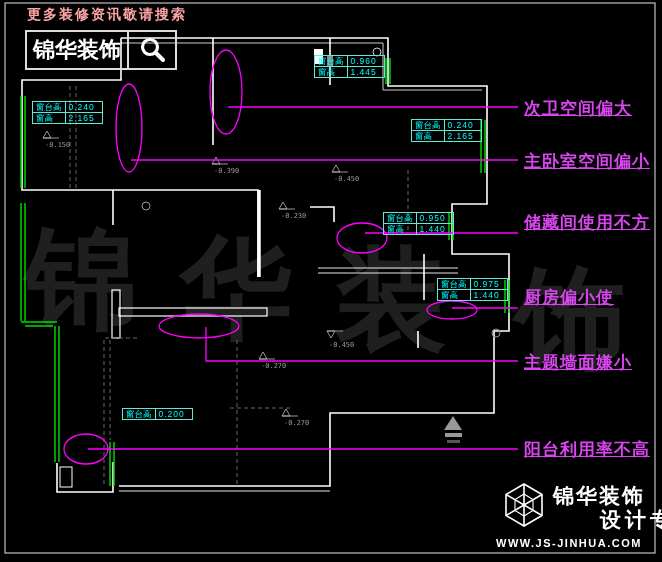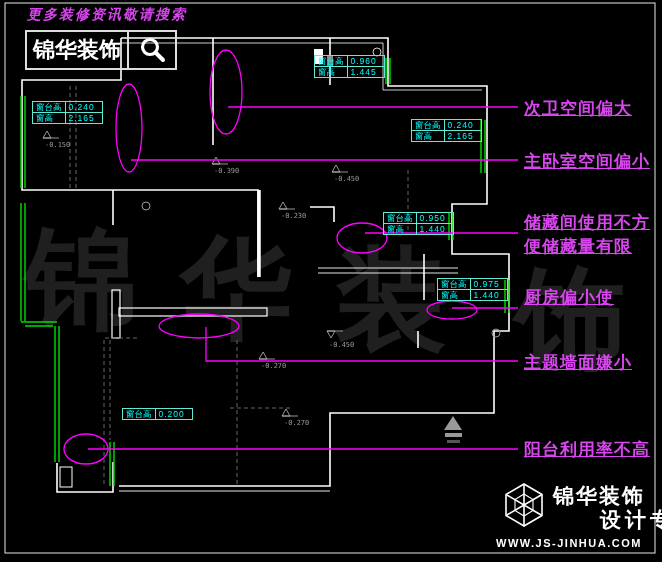--- a/index.html
+++ b/index.html
@@ -5,22 +5,22 @@
   html,body{margin:0;padding:0;background:#000;}
   body{width:662px;height:562px;position:relative;overflow:hidden;
        font-family:"Liberation Sans",sans-serif;}
   .abs{position:absolute;}
   
   .wm{position:absolute;z-index:1;font-family:"DejaVu Serif",serif;
       font-weight:bold;font-size:112px;color:#1f1f1f;line-height:1;}
   
   #plan{position:absolute;left:0;top:0;z-index:2;}
   
-  .slogan{left:27px;top:6px;z-index:4;color:#d946ef;font-size:14px;font-weight:bold;
-          letter-spacing:2px;white-space:nowrap;font-style:italic;}
+  .slogan{left:27px;top:6px;z-index:4;color:#fca5a5;font-size:14px;font-weight:bold;
+          letter-spacing:2px;white-space:nowrap;}
   .logo-box{left:25px;top:30px;width:148px;height:36px;z-index:4;
             border:2px solid #ddd;display:flex;}
   .logo-box .brand{width:100px;border-right:2px solid #ddd;color:#fff;
             font-size:22px;font-weight:bold;display:flex;align-items:center;
             justify-content:center;letter-spacing:0;white-space:nowrap;}
   .logo-box .mag{flex:1;display:flex;align-items:center;justify-content:center;}
   
   table.dim{position:absolute;z-index:3;border-collapse:collapse;
             background:transparent;}
   table.dim td{border:1px solid #5eead4;color:#00ffff;font-size:8.5px;
@@ -228,21 +228,20 @@
         <td>窗台高</td>
         <td class="v">0.200</td>
       </tr>
 </tbody>
   </table>
 
 <div class="note" style="left:524px;top:97px">次卫空间偏大</div>
 <div class="note" style="left:524px;top:150px">主卧室空间偏小</div>
 <div class="note" style="left:524px;top:211px">
   <div>储藏间使用不方</div>
-  <div>便储藏量有限</div>
 </div>
 <div class="note" style="left:524px;top:286px">
   <div>厨房偏小使</div>
 </div>
 <div class="note" style="left:524px;top:351px">主题墙面嫌小</div>
 <div class="note" style="left:524px;top:438px">阳台利用率不高</div>
 
 <div class="abs cube">
   <svg width="48" height="48" viewBox="0 0 48 48" fill="none" stroke="#fff" stroke-width="1.6">
     <polygon points="24,3 42,13.5 42,34.5 24,45 6,34.5 6,13.5"></polygon>

